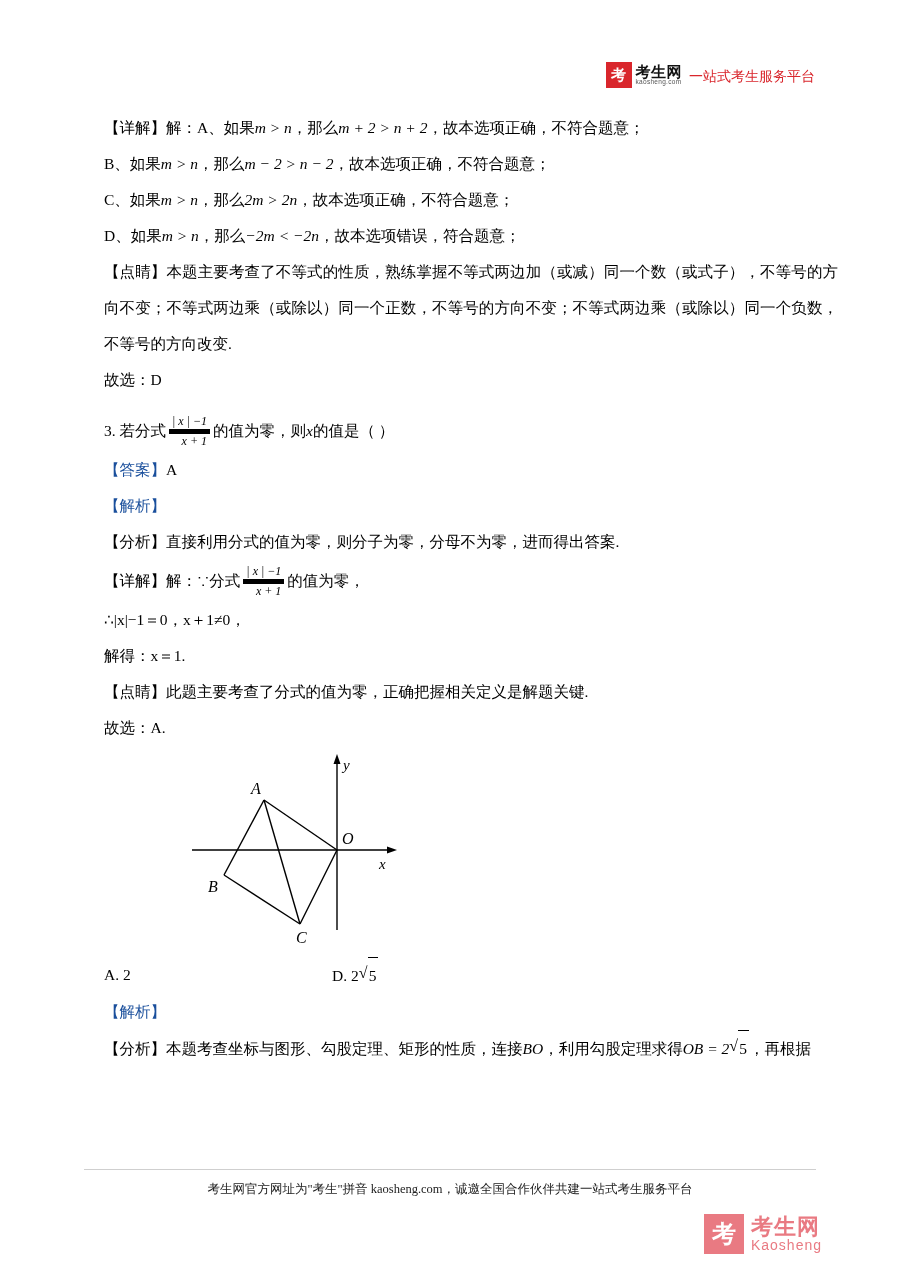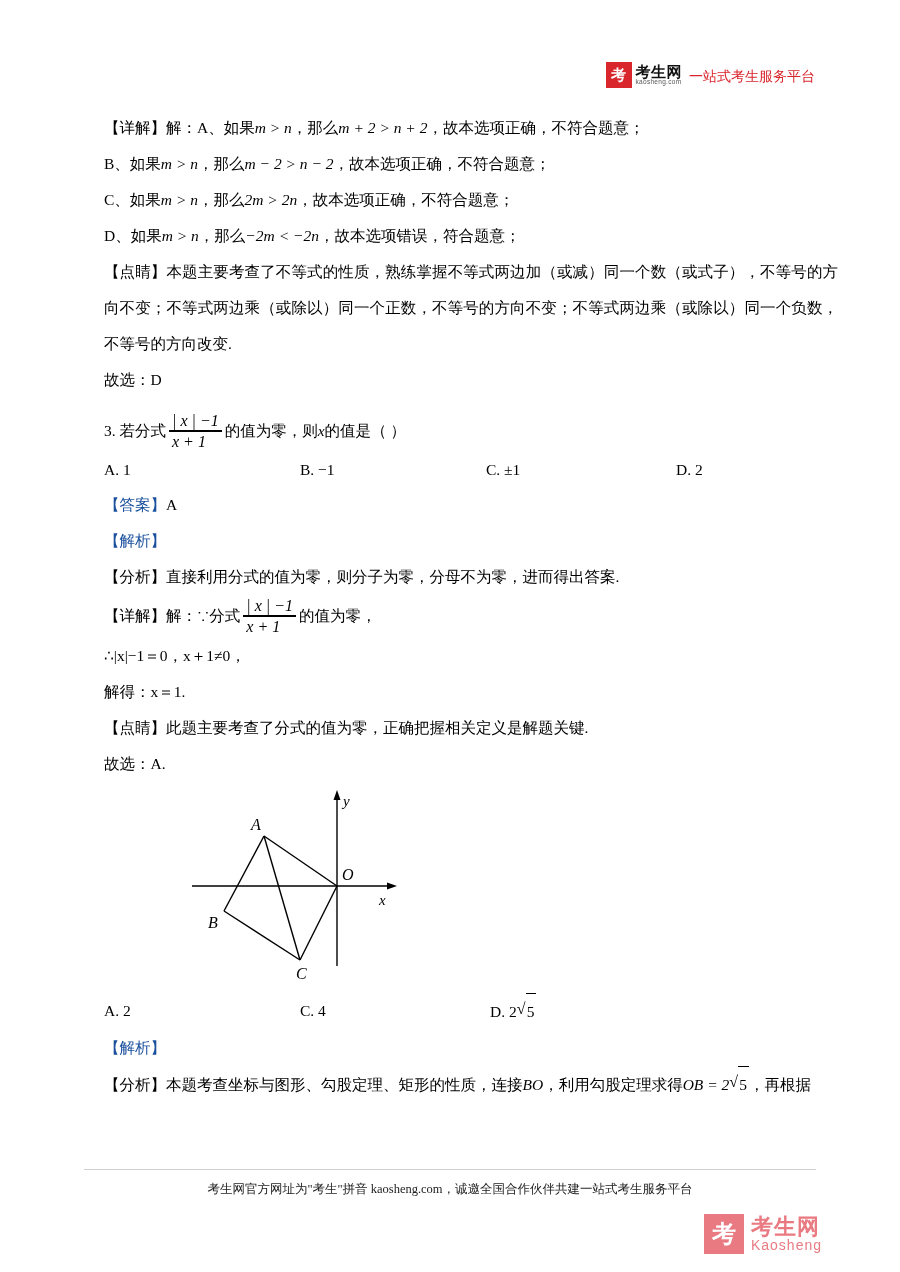--- a/index.html
+++ b/index.html
@@ -43,29 +43,29 @@
     line-height:36px;
     color:#000;
     white-space:nowrap;
   }
   .line.wrapline{white-space:normal;line-height:36px;}
   .blue{color:#1a4f9c;}
   .ital{font-style:italic;font-family:"Liberation Serif",serif;}
   .frac{
     display:inline-block;
     vertical-align:middle;
-    text-align:left;
-    font-size:16px;
+    text-align:right;
+    font-size:12px;
     line-height:1.22;
     margin:0 3px;
     position:relative;
     top:-1px;
   }
   .frac .num{display:block;padding:0 3px;}
-  .frac .den{display:block;border-top:2px solid #000000;padding:0 3px;}
+  .frac .den{display:block;border-top:5px solid #000000;padding:0 3px;}
   .sqrt{
     display:inline-block;
     position:relative;
     padding-left:9px;
   }
   .sqrt:before{
     content:"√";
     position:absolute;left:0;top:-2px;font-size:16px;
   }
   .sqrt .rad{
@@ -139,26 +139,20 @@
 
     <div class="line wrapline" style="text-align:justify;">【点睛】本题主要考查了不等式的性质，熟练掌握不等式两边加（或减）同一个数（或式子），不等号的方向不变；不等式两边乘（或除以）同一个正数，不等号的方向不变；不等式两边乘（或除以）同一个负数，不等号的方向改变.</div>
 
     <div class="line">故选：D</div>
 
     <div class="line" style="margin-top:12px;line-height:42px;">
       <span>3.</span>
       <span>若分式</span><span class="frac"><span class="num ital">| x | −1</span><span class="den ital">x + 1</span></span><span>的值为零，则</span><span class="ital">x</span><span>的值是（      ）</span>
     </div>
 
-    <div class="opts">
-      <div class="o" style="width:196px;">A. 1</div>
-      <div class="o" style="width:186px;">B. −1</div>
-      <div class="o" style="width:190px;">C. ±1</div>
-      <div class="o">D. 2</div>
-    </div>
 
     <div class="line">
       <span class="blue">【答案】</span><span>A</span>
     </div>
 
     <div class="line blue">【解析】</div>
 
     <div class="line">
       <span>【分析】</span><span>直接利用分式的值为零，则分子为零，分母不为零，进而得出答案.</span>
     </div>
@@ -190,23 +184,22 @@
         <line x1="160" y1="48" x2="196" y2="172" stroke="#000" stroke-width="1.4"></line>
         <text x="147" y="42" font-family="Liberation Serif, serif" font-size="16" font-style="italic">A</text>
         <text x="104" y="140" font-family="Liberation Serif, serif" font-size="16" font-style="italic">B</text>
         <text x="192" y="191" font-family="Liberation Serif, serif" font-size="16" font-style="italic">C</text>
         <text x="238" y="92" font-family="Liberation Serif, serif" font-size="16" font-style="italic">O</text>
         <text x="275" y="117" font-family="Liberation Serif, serif" font-size="15" font-style="italic">x</text>
         <text x="239" y="18" font-family="Liberation Serif, serif" font-size="15" font-style="italic">y</text>
       </svg>
     </div>
 
-    <div class="opts" style="line-height:36px;">
+    <div class="opts" style="line-height:36px;gap:32px;">
       <div class="o" style="width:196px;">A. 2</div>
-      <div class="o" style="width:190px;">C. 4</div>
       <div class="o">
         <span>D.</span>
         <span>2</span><span class="sqrt"><span class="rad">5</span></span>
       </div>
     </div>
 
 
     <div class="line blue">【解析】</div>
 
     <div class="line">

